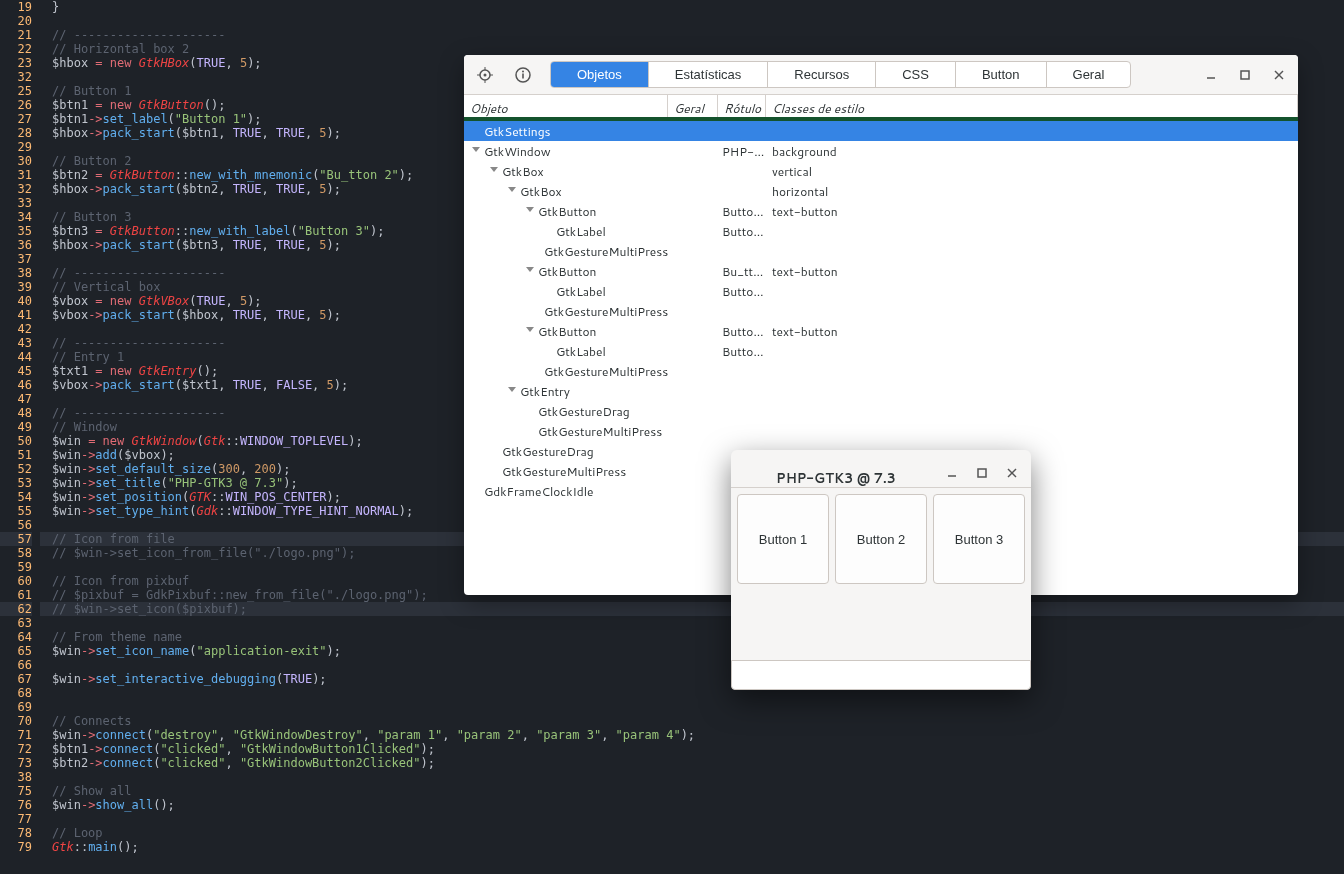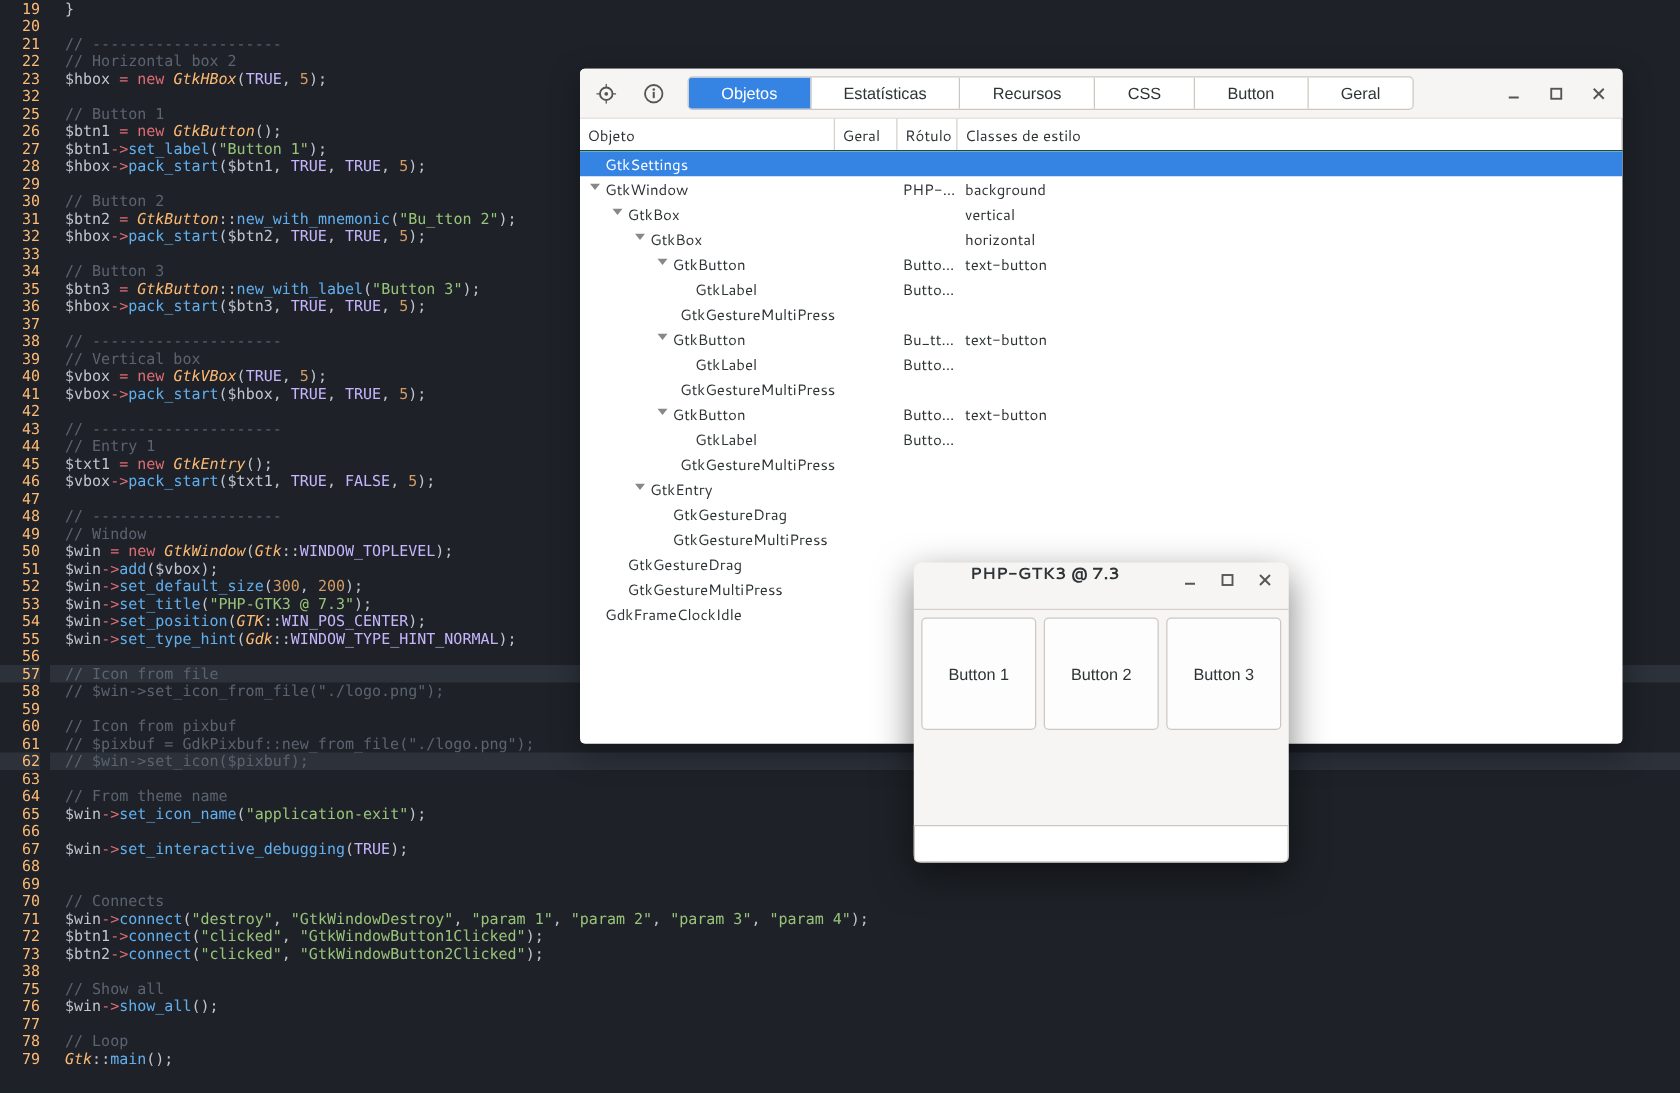--- a/index.html
+++ b/index.html
@@ -35,21 +35,21 @@
   .gutter div { height: 14px; }
   .hl-line { background: #2c313a; }
   .code {
     flex: 1;
     white-space: pre;
     font-size: 12px;
   }
   .code-line { height: 14px; padding-left: 12px; }
   .c-comment { color: #5c6370; }
   .c-op      { color: #e06c75; }
-  .c-type    { color: #fdba74; font-style: italic; }
+  .c-type    { color: #ef4444; font-style: italic; }
   .c-new     { color: #e06c75; }
   .c-const   { color: #c4b5fd; }
   .c-num     { color: #d19a66; }
   .c-fn      { color: #61afef; }
   .c-str     { color: #98c379; }
   .c-pun     { color: #c0c5ce; }
   .c-var     { color: #c0c5ce; }
 
   
   .inspector {
@@ -111,23 +111,24 @@
     display: flex; align-items: center; justify-content: center;
     color: #555;
     border-radius: 4px;
     cursor: pointer;
   }
   .win-btn svg { width: 14px; height: 14px; }
 
   .insp-cols {
     height: 26px;
     display: flex;
-    border-bottom: 1px solid #14532d;
+    border-bottom: 4px solid #14532d;
     font-size: 12px;
     color: #2e3436;
+    font-style: italic;
   }
   .insp-cols div {
     padding: 5px 6px;
     border-right: 1px solid #d5d0cc;
   }
   .col-obj   { width: 204px; }
   .col-nome  { width: 50px; }
   .col-rot   { width: 48px; }
   .col-cls   { flex: 1; border-right: none; }
 
@@ -174,21 +175,21 @@
     background: #f6f5f4;
     border-radius: 6px;
     box-shadow: 0 10px 30px rgba(0,0,0,.5);
     font-family: Cantarell, "Segoe UI", sans-serif;
     display: flex;
     flex-direction: column;
   }
   .app-title {
     height: 38px;
     display: flex;
-    align-items: flex-start;
+    align-items: flex-end;
     border-bottom: 1px solid #d5d0cc;
     padding: 0 4px;
   }
   .app-title span {
     flex: 1;
     text-align: center;
     font-weight: bold;
     font-size: 13px;
     color: #2e3436;
   }

